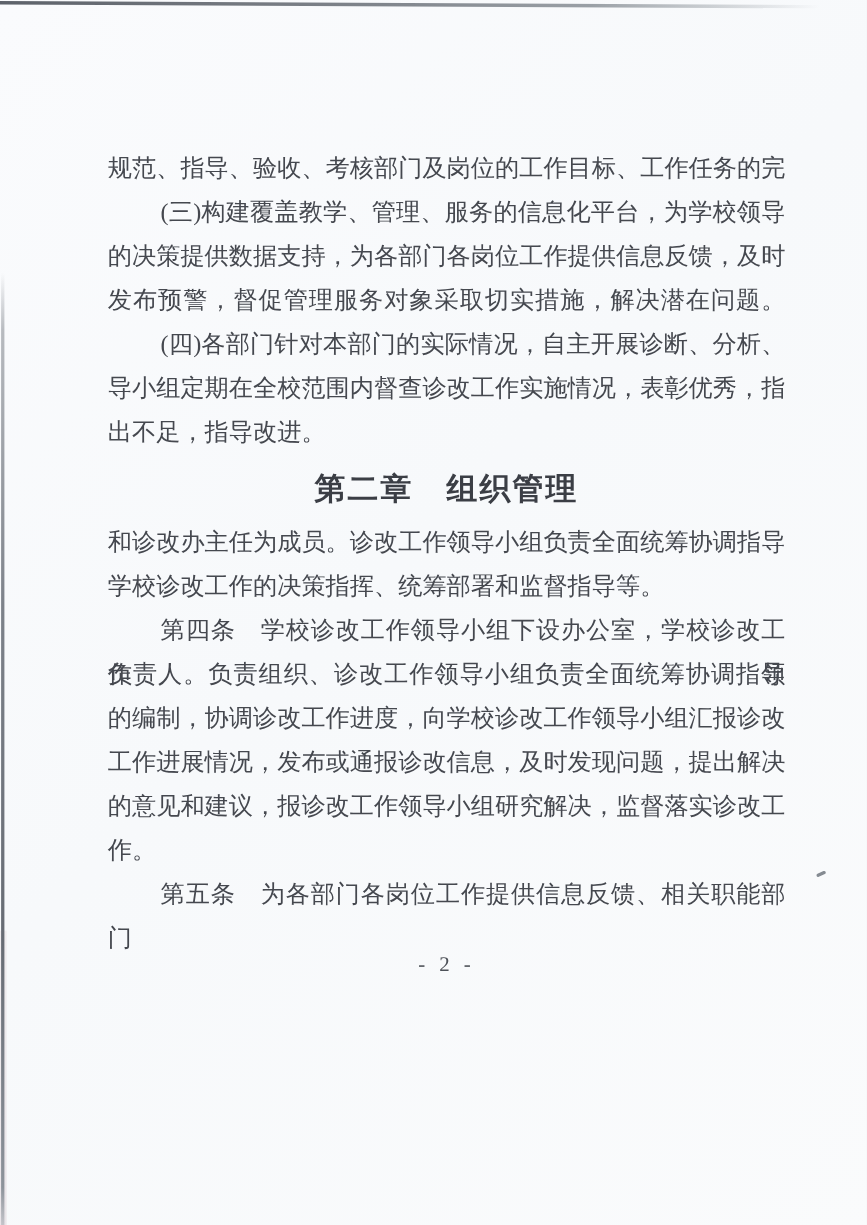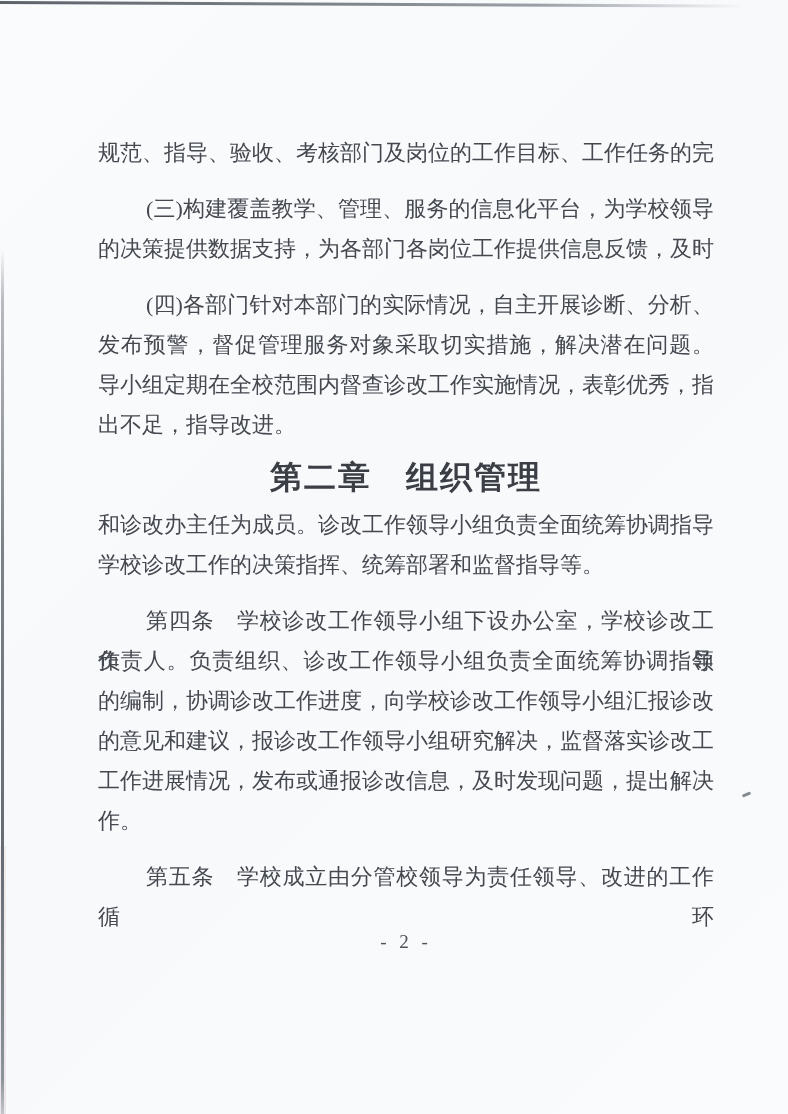--- a/index.html
+++ b/index.html
@@ -74,29 +74,29 @@
   .line {
     height: 40px;
     white-space: nowrap;
   }
   .fill {
     white-space: normal;
     text-align: justify;
     text-align-last: justify;
     text-justify: inter-character;
   }
-  .indent { text-indent: 48px; margin-top: 16px; }
+  .indent { text-indent: 48px; }
   .chapter-heading {
     height: 36px;
     line-height: 36px;
     margin: 14px 0 10px 0;
     text-align: center;
     font-family: "Liberation Sans", "DejaVu Sans", sans-serif;
     font-weight: 700;
-    font-size: 32px;
+    font-size: 28px;
     letter-spacing: 2px;
     color: #3b3e45;
   }
   .page-number {
     margin-top: 30px;
     height: 30px;
     line-height: 30px;
     text-align: center;
     font-size: 19px;
     letter-spacing: 4px;
@@ -110,32 +110,32 @@
   <div class="edge-top"></div>
   <div class="edge-left-tint"></div>
   <div class="edge-left"></div>
   <div class="edge-right"></div>
   <div class="speck"></div>
 
   <div class="text-block">
     <div class="line fill">规范、指导、验收、考核部门及岗位的工作目标、工作任务的完</div>
     <div class="line fill indent">(三)构建覆盖教学、管理、服务的信息化平台，为学校领导</div>
     <div class="line fill">的决策提供数据支持，为各部门各岗位工作提供信息反馈，及时</div>
+    <div class="line fill">发布预警，督促管理服务对象采取切实措施，解决潜在问题。</div>
     <div class="line fill indent">(四)各部门针对本部门的实际情况，自主开展诊断、分析、</div>
-    <div class="line fill">发布预警，督促管理服务对象采取切实措施，解决潜在问题。</div>
     <div class="line fill">导小组定期在全校范围内督查诊改工作实施情况，表彰优秀，指</div>
     <div class="line">出不足，指导改进。</div>
 
     <div class="chapter-heading">第二章　组织管理</div>
 
     <div class="line fill">和诊改办主任为成员。诊改工作领导小组负责全面统筹协调指导</div>
     <div class="line">学校诊改工作的决策指挥、统筹部署和监督指导等。</div>
     <div class="line fill indent">第四条　学校诊改工作领导小组下设办公室，学校诊改工作领</div>
     <div class="line fill">负责人。负责组织、诊改工作领导小组负责全面统筹协调指导</div>
     <div class="line fill">的编制，协调诊改工作进度，向学校诊改工作领导小组汇报诊改</div>
+    <div class="line fill">工作进展情况，发布或通报诊改信息，及时发现问题，提出解决</div>
     <div class="line fill">的意见和建议，报诊改工作领导小组研究解决，监督落实诊改工</div>
-    <div class="line fill">工作进展情况，发布或通报诊改信息，及时发现问题，提出解决</div>
     <div class="line">作。</div>
-    <div class="line fill indent">第五条　学校成立由分管校领导为责任领导、改进的工作循环</div>
+    <div class="line fill indent">第五条　为各部门各岗位工作提供信息反馈、相关职能部门</div>
 
     <div class="page-number">- 2 -</div>
   </div>
 </div>
 
 </body></html>

